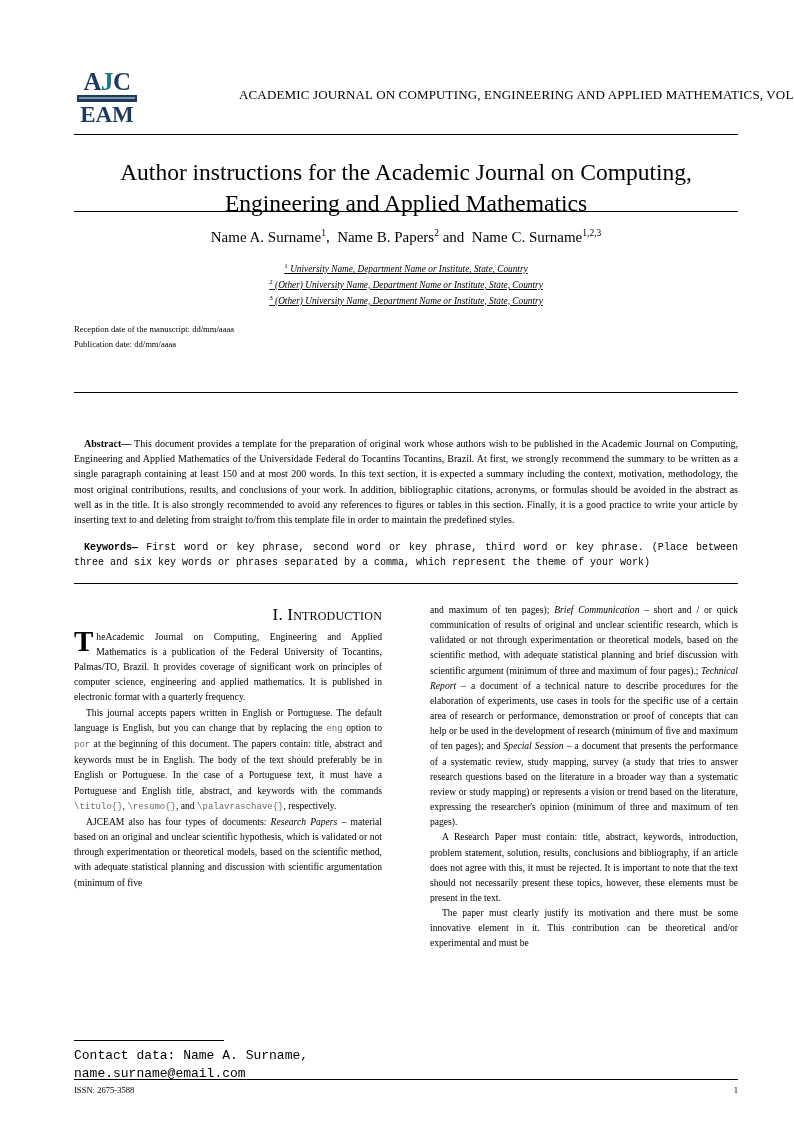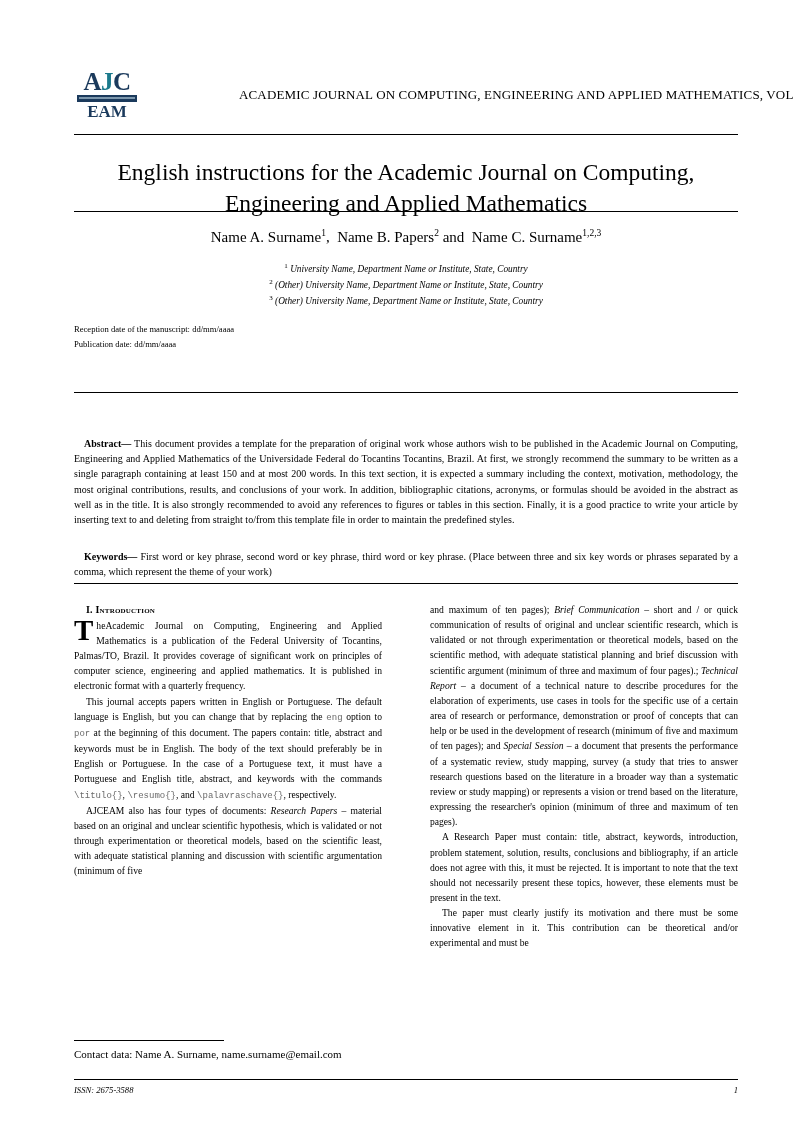--- a/index.html
+++ b/index.html
@@ -66,21 +66,21 @@
     content: "";
     position: absolute;
     left: 2px;
     right: 2px;
     top: 1px;
     height: 2px;
     background: #7d98ad;
   }
   .logo-bottom {
     font-family: "Liberation Serif", serif;
-    font-size: 17px;
+    font-size: 23px;
     font-weight: bold;
     letter-spacing: 0px;
     color: #1b3a5c;
     display: block;
   }
   .header-text {
     position: absolute;
     left: 165px;
     top: 18px;
     right: 0;
@@ -133,20 +133,21 @@
   }
   .affiliations {
     position: absolute;
     top: 261px;
     left: 74px;
     right: 56px;
     text-align: center;
     font-size: 9.3px;
     font-style: italic;
     line-height: 1.58;
+    text-decoration: underline;
   }
   .affiliations sup {
     font-size: 7px;
     font-style: normal;
     vertical-align: super;
   }
   .dates {
     position: absolute;
     top: 322px;
     left: 74px;
@@ -160,21 +161,21 @@
   .abstract-block {
     position: absolute;
     top: 436px;
     left: 74px;
     right: 56px;
     font-size: 10px;
     line-height: 1.52;
     text-align: justify;
   }
   .abstract-block p { margin: 0; }
-  .abstract-block .kw-para { margin-top: 22px; }
+  .abstract-block .kw-para { margin-top: 13px; font-family: Liberation Mono, monospace; }
   .abstract-block .lead {
     font-weight: bold;
     padding-left: 10px;
   }
 
   
   .columns {
     position: absolute;
     top: 602px;
     left: 74px;
@@ -191,24 +192,24 @@
     hyphens: auto;
   }
   .col-left { left: 0; }
   .col-right { right: 0; }
   .col p {
     margin: 0;
     text-indent: 12px;
   }
   .col p.noindent { text-indent: 0; }
   .section-head {
-    text-align: left;
-    font-size: 10px;
+    text-align: right;
+    font-size: 17px;
     font-variant: small-caps;
-    font-weight: bold;
+    font-weight: normal;
     margin: 0 0 11px 0;
     text-indent: 0;
     letter-spacing: 0.2px;
   }
   .dropcap-para {
     text-indent: 0 !important;
   }
   .dropcap {
     float: left;
     font-size: 29px;
@@ -232,61 +233,61 @@
     width: 150px;
     top: 1040px;
     border-top: 0.8px solid #000;
     height: 0;
   }
   .contact {
     position: absolute;
     left: 74px;
     top: 1047px;
     width: 320px;
-    font-size: 11px;
+    font-size: 13px;
     line-height: 1.4;
+    font-family: Liberation Mono, monospace;
   }
 
   
   .footer-rule {
     position: absolute;
     left: 74px;
     right: 56px;
     top: 1079px;
     border-top: 1.1px solid #000;
     height: 0;
   }
   .footer {
     position: absolute;
     left: 74px;
     right: 56px;
     top: 1085px;
     font-size: 8.6px;
     display: flex;
     justify-content: space-between;
     align-items: flex-start;
-    font-style: italic;
   }
 </style>
 </head>
 <body>
 
 <div class="page">
 
   <div class="running-header">
     <div class="logo">
       <span class="logo-top"><span>A</span><span class="j">J</span><span>C</span></span>
       <span class="logo-bar"></span>
       <span class="logo-bottom">EAM</span>
     </div>
     <div class="header-text">ACADEMIC JOURNAL ON COMPUTING, ENGINEERING AND APPLIED MATHEMATICS, VOL. XX, NO. XX, Month 20XX</div>
   </div>
 
   <div class="rule rule-title-top"></div>
-  <h1 class="title">English instructions for the Academic Journal on Computing, Engineering and Applied Mathematics</h1>
+  <h1 class="title">Author instructions for the Academic Journal on Computing, Engineering and Applied Mathematics</h1>
   <div class="rule rule-title-bot"></div>
 
   <div class="authors">
     <span><span>Name A. Surname</span><sup>1</sup></span><span>, </span>&nbsp;<span><span>Name B. Papers</span><sup>2</sup></span>&nbsp;<span>and</span>&nbsp;&nbsp;<span><span>Name C. Surname</span><sup>1,2,3</sup></span>
   </div>
 
   <div class="affiliations">
     <div><sup>1</sup> <span>University Name, Department Name or Institute, State, Country</span></div>
     <div><sup>2</sup> <span>(Other) University Name, Department Name or Institute, State, Country</span></div>
     <div><sup>3</sup> <span>(Other) University Name, Department Name or Institute, State, Country</span></div>
@@ -306,21 +307,21 @@
 
   <div class="columns">
 
     <div class="col col-left">
       <p class="section-head">I. Introduction</p>
 
       <p class="dropcap-para"><span class="dropcap">T</span><span>heAcademic Journal on Computing, Engineering and Applied Mathematics is a publication of the Federal University of Tocantins, Palmas/TO, Brazil. It provides coverage of significant work on principles of computer science, engineering and applied mathematics. It is published in electronic format with a quarterly frequency.</span></p>
 
       <p><span>This journal accepts papers written in English or Portuguese. The default language is English, but you can change that by replacing the </span><span class="mono">eng</span><span> option to </span><span class="mono">por</span><span> at the beginning of this document. The papers contain: title, abstract and keywords must be in English. The body of the text should preferably be in English or Portuguese. In the case of a Portuguese text, it must have a Portuguese and English title, abstract, and keywords with the commands </span><span class="mono">\titulo{}</span><span>, </span><span class="mono">\resumo{}</span><span>, and </span><span class="mono">\palavraschave{}</span><span>, respectively.</span></p>
 
-      <p><span>AJCEAM also has four types of documents: </span><em>Research Papers</em><span> – material based on an original and unclear scientific hypothesis, which is validated or not through experimentation or theoretical models, based on the scientific least, with adequate statistical planning and discussion with scientific argumentation (minimum of five</span></p>
+      <p><span>AJCEAM also has four types of documents: </span><em>Research Papers</em><span> – material based on an original and unclear scientific hypothesis, which is validated or not through experimentation or theoretical models, based on the scientific method, with adequate statistical planning and discussion with scientific argumentation (minimum of five</span></p>
     </div>
 
     <div class="col col-right">
       <p class="noindent"><span>and maximum of ten pages); </span><em>Brief Communication</em><span> – short and / or quick communication of results of original and unclear scientific research, which is validated or not through experimentation or theoretical models, based on the scientific method, with adequate statistical planning and brief discussion with scientific argument (minimum of three and maximum of four pages).; </span><em>Technical Report</em><span> – a document of a technical nature to describe procedures for the elaboration of experiments, use cases in tools for the specific use of a certain area of research or performance, demonstration or proof of concepts that can help or be used in the development of research (minimum of five and maximum of ten pages); and </span><em>Special Session</em><span> – a document that presents the performance of a systematic review, study mapping, survey (a study that tries to answer research questions based on the literature in a broader way than a systematic review or study mapping) or represents a vision or trend based on the literature, expressing the researcher's opinion (minimum of three and maximum of ten pages).</span></p>
 
       <p>A Research Paper must contain: title, abstract, keywords, introduction, problem statement, solution, results, conclusions and bibliography, if an article does not agree with this, it must be rejected. It is important to note that the text should not necessarily present these topics, however, these elements must be present in the text.</p>
 
       <p>The paper must clearly justify its motivation and there must be some innovative element in it. This contribution can be theoretical and/or experimental and must be</p>
     </div>
 

